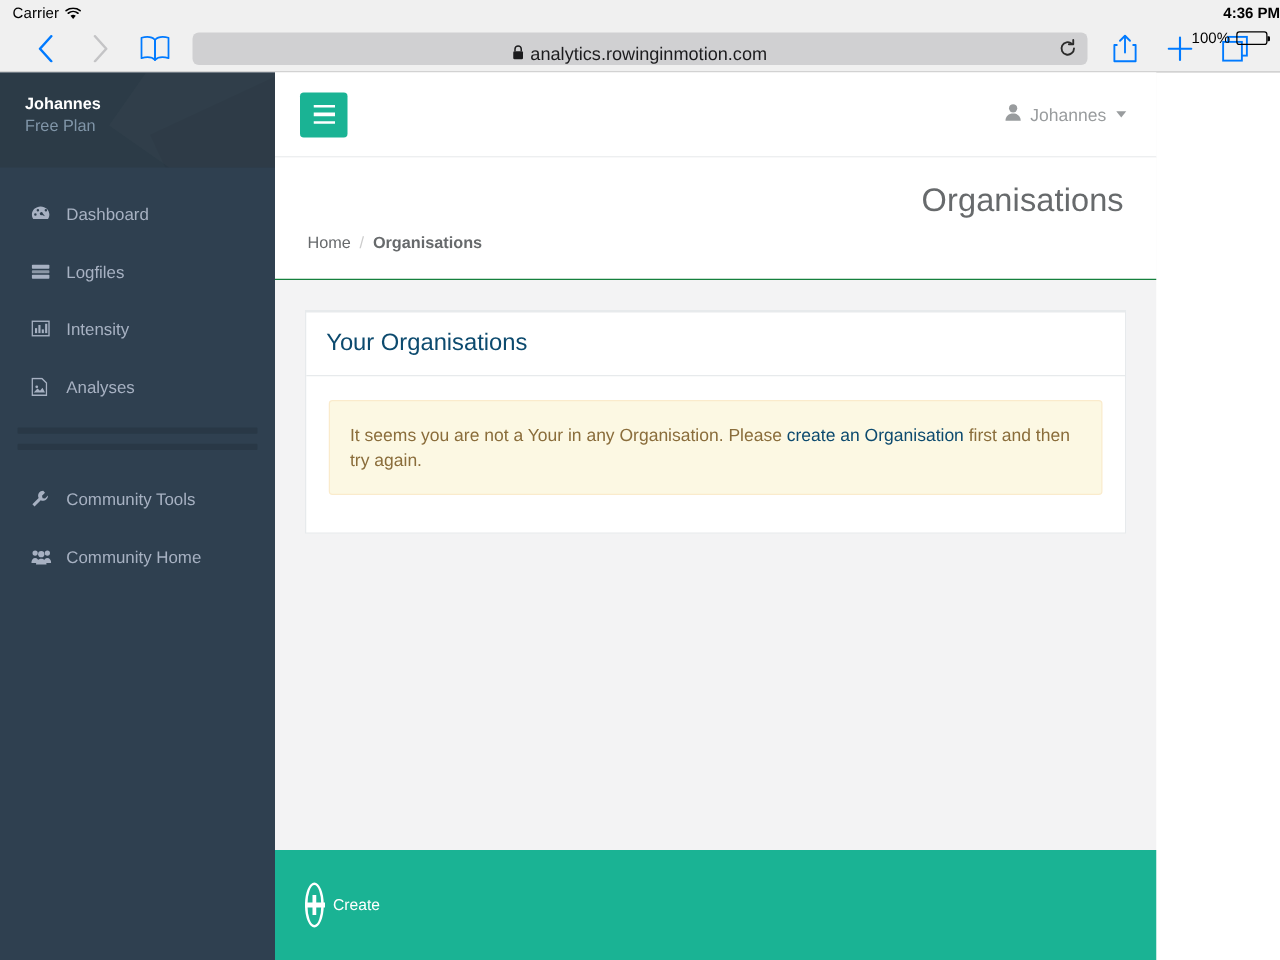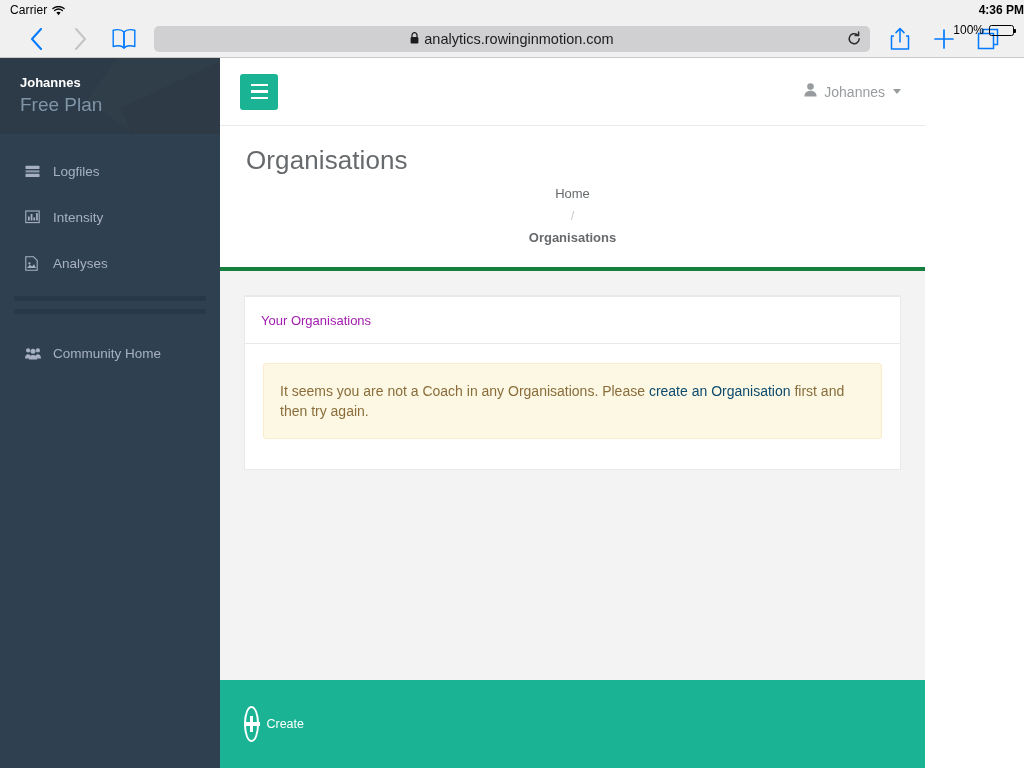--- a/index.html
+++ b/index.html
@@ -58,21 +58,21 @@
   }
   .nav-btn {
     width: 44px; height: 34px;
     display: flex; align-items: center; justify-content: center;
   }
   .url-field {
     flex: 1;
     height: 26px;
     background: #d0d0d2;
     border-radius: 5px;
-    display: flex; align-items: center; justify-content: center;
+    display: flex; align-items: flex-end; justify-content: center;
     position: relative;
     margin: 0 8px;
     padding: 0 10px;
   }
   .url-inner { display: flex; align-items: center; gap: 5px; }
   .url-text { font-size: 14.5px; color: #1c1c1e; }
   .lock-glyph { font-size: 11px; color: #1c1c1e; }
   .reload-btn {
     position: absolute; right: 8px; top: 50%;
     transform: translateY(-50%);
@@ -115,21 +115,21 @@
     top: 10px; right: -80px;
     width: 160px; height: 130px;
     background: rgba(0,0,0,0.04);
     transform: rotate(-25deg);
   }
   .sb-user {
     font-size: 13px; font-weight: bold; color: #ffffff;
     position: relative; z-index: 2; line-height: 1.4;
   }
   .sb-plan {
-    font-size: 19px; color: #8095a8;
+    font-size: 13px; color: #8095a8;
     position: relative; z-index: 2; line-height: 1.4;
   }
   .nav-list { list-style: none; padding-top: 14px; }
   .nav-item {
     display: flex;
     align-items: center;
     height: 46px;
     padding-left: 22px;
     color: #a7b1c2;
     font-size: 13.5px;
@@ -199,35 +199,36 @@
     width: 0; height: 0;
     border-left: 4px solid transparent;
     border-right: 4px solid transparent;
     border-top: 5px solid #999c9e;
     margin-left: 1px;
   }
 
   .page-head {
     background: #ffffff;
     padding: 18px 26px 22px 26px;
-    border-bottom: 4px solid #15803d;
+    border-bottom: 1px solid #15803d;
     flex-shrink: 0;
+    text-align: right;
   }
   .page-title {
     font-size: 26px;
     font-weight: 300;
     color: #676a6c;
     line-height: 1.3;
     letter-spacing: .1px;
   }
   .breadcrumb {
     margin-top: 8px;
     font-size: 13px;
     color: #676a6c;
-    display: flex; align-items: center; gap: 7px; flex-direction: column;
+    display: flex; align-items: center; gap: 7px;
   }
   .bc-link { color: #676a6c; text-decoration: none; cursor: pointer; }
   .bc-sep { color: #ccc; }
   .bc-active { font-weight: bold; color: #676a6c; }
 
   .page-body {
     flex: 1;
     padding: 24px 24px 0 24px;
     overflow: hidden;
   }
@@ -235,21 +236,21 @@
     background: #ffffff;
     border: 1px solid #e7eaec;
     border-top: 2px solid #e7eaec;
     width: 100%;
   }
   .card-header {
     padding: 14px 16px;
     border-bottom: 1px solid #e7eaec;
   }
   .card-title {
-    font-size: 13px; color: #a21caf; font-weight: normal;
+    font-size: 19px; color: #0c4a6e; font-weight: normal;
   }
   .card-body { padding: 19px 18px 30px 18px; }
   .alert {
     background: #fcf8e3;
     border: 1px solid #faebcc;
     border-radius: 3px;
     padding: 17px 16px;
     font-size: 14px;
     color: #8a6d3b;
     line-height: 1.45;
@@ -366,20 +367,28 @@
 
   <nav class="sidebar">
     <div class="sidebar-header">
       <div class="sb-user">Johannes</div>
       <div class="sb-plan">Free Plan</div>
     </div>
 
     <ul class="nav-list">
       <li class="nav-item">
         <span class="nav-ico">
+          <svg width="15" height="14" viewBox="0 0 15 14" fill="#a7b1c2">
+            <path d="M7.5 1.2 C3.6 1.2 0.5 4.1 0.5 7.6 C0.5 9 0.9 10.2 1.6 11.2 L13.4 11.2 C14.1 10.2 14.5 9 14.5 7.6 C14.5 4.1 11.4 1.2 7.5 1.2 Z M3.3 8.6 A1 1 0 1 1 3.3 6.6 A1 1 0 0 1 3.3 8.6 Z M5.3 5.1 A1 1 0 1 1 5.3 3.1 A1 1 0 0 1 5.3 5.1 Z M11 8.9 L8.6 8 A1.2 1.2 0 1 1 9.2 6.6 Z M11.7 5.1 A1 1 0 1 1 11.7 3.1 A1 1 0 0 1 11.7 5.1 Z"></path>
+          </svg>
+        </span>
+        <span class="nav-label">Dashboard</span>
+      </li>
+      <li class="nav-item">
+        <span class="nav-ico">
           <svg width="15" height="13" viewBox="0 0 15 13" fill="#a7b1c2">
             <rect x="0.5" y="0.8" width="14" height="3.2" rx="0.6"></rect>
             <rect x="0.5" y="5.2" width="14" height="2.4" rx="0.6" fill="#8a96a5"></rect>
             <rect x="0.5" y="8.8" width="14" height="3.2" rx="0.6"></rect>
           </svg>
         </span>
         <span class="nav-label">Logfiles</span>
       </li>
       <li class="nav-item">
         <span class="nav-ico">
@@ -404,20 +413,28 @@
         <span class="nav-label">Analyses</span>
       </li>
     </ul>
 
     <div class="nav-divider">
       <div class="dline"></div>
       <div class="dline"></div>
     </div>
 
     <ul class="nav-list" style="padding-top:2px">
+      <li class="nav-item">
+        <span class="nav-ico">
+          <svg width="14" height="14" viewBox="0 0 14 14" fill="#a7b1c2">
+            <path d="M9.6 0.6 A4 4 0 0 0 5.9 6.4 L0.9 11.4 L2.6 13.1 L7.6 8.1 A4 4 0 0 0 13.4 4.4 L11 6.8 L9.1 6.5 L8.6 4.6 L11 2.2 Z"></path>
+          </svg>
+        </span>
+        <span class="nav-label">Community Tools</span>
+      </li>
       <li class="nav-item">
         <span class="nav-ico">
           <svg width="16" height="13" viewBox="0 0 16 13" fill="#a7b1c2">
             <circle cx="3.1" cy="3.4" r="2.1"></circle>
             <circle cx="12.9" cy="3.4" r="2.1"></circle>
             <circle cx="8" cy="4.3" r="2.5"></circle>
             <path d="M0 11.4 C0 8.9 1.4 7.3 3.1 7.3 C4.8 7.3 6.2 8.9 6.2 11.4 Z"></path>
             <path d="M9.8 11.4 C9.8 8.9 11.2 7.3 12.9 7.3 C14.6 7.3 16 8.9 16 11.4 Z"></path>
             <path d="M3.8 12.6 C3.8 9.7 5.6 7.9 8 7.9 C10.4 7.9 12.2 9.7 12.2 12.6 Z"></path>
           </svg>
@@ -456,21 +473,21 @@
       </div>
     </div>
 
     <div class="page-body">
       <div class="card">
         <div class="card-header">
           <span class="card-title">Your Organisations</span>
         </div>
         <div class="card-body">
           <div class="alert">
-            <span>It seems you are not a Coach in any Organisations. Please </span><a>create an Organisation</a><span> first and then try again.</span>
+            <span>It seems you are not a Your in any Organisation. Please </span><a>create an Organisation</a><span> first and then try again.</span>
           </div>
         </div>
       </div>
     </div>
 
     <div class="action-bar">
       <div class="action-item">
         <span class="circle-plus"></span>
         <span class="action-label">Create</span>
       </div>

